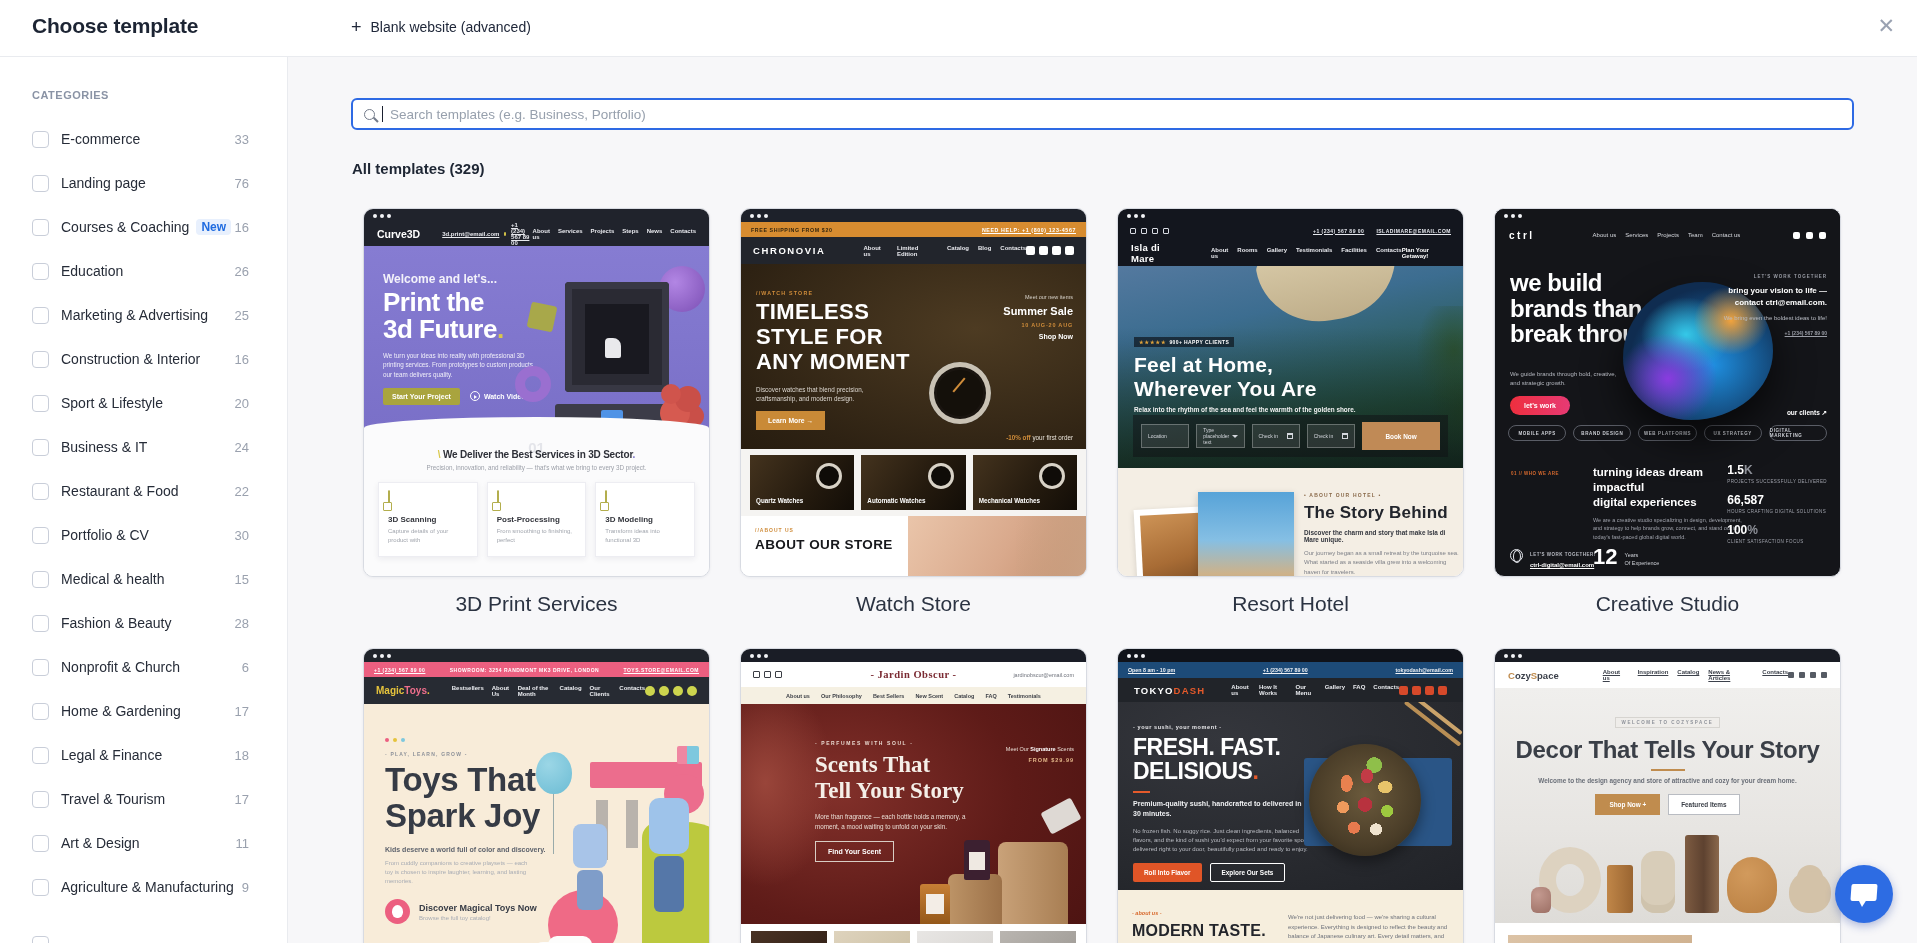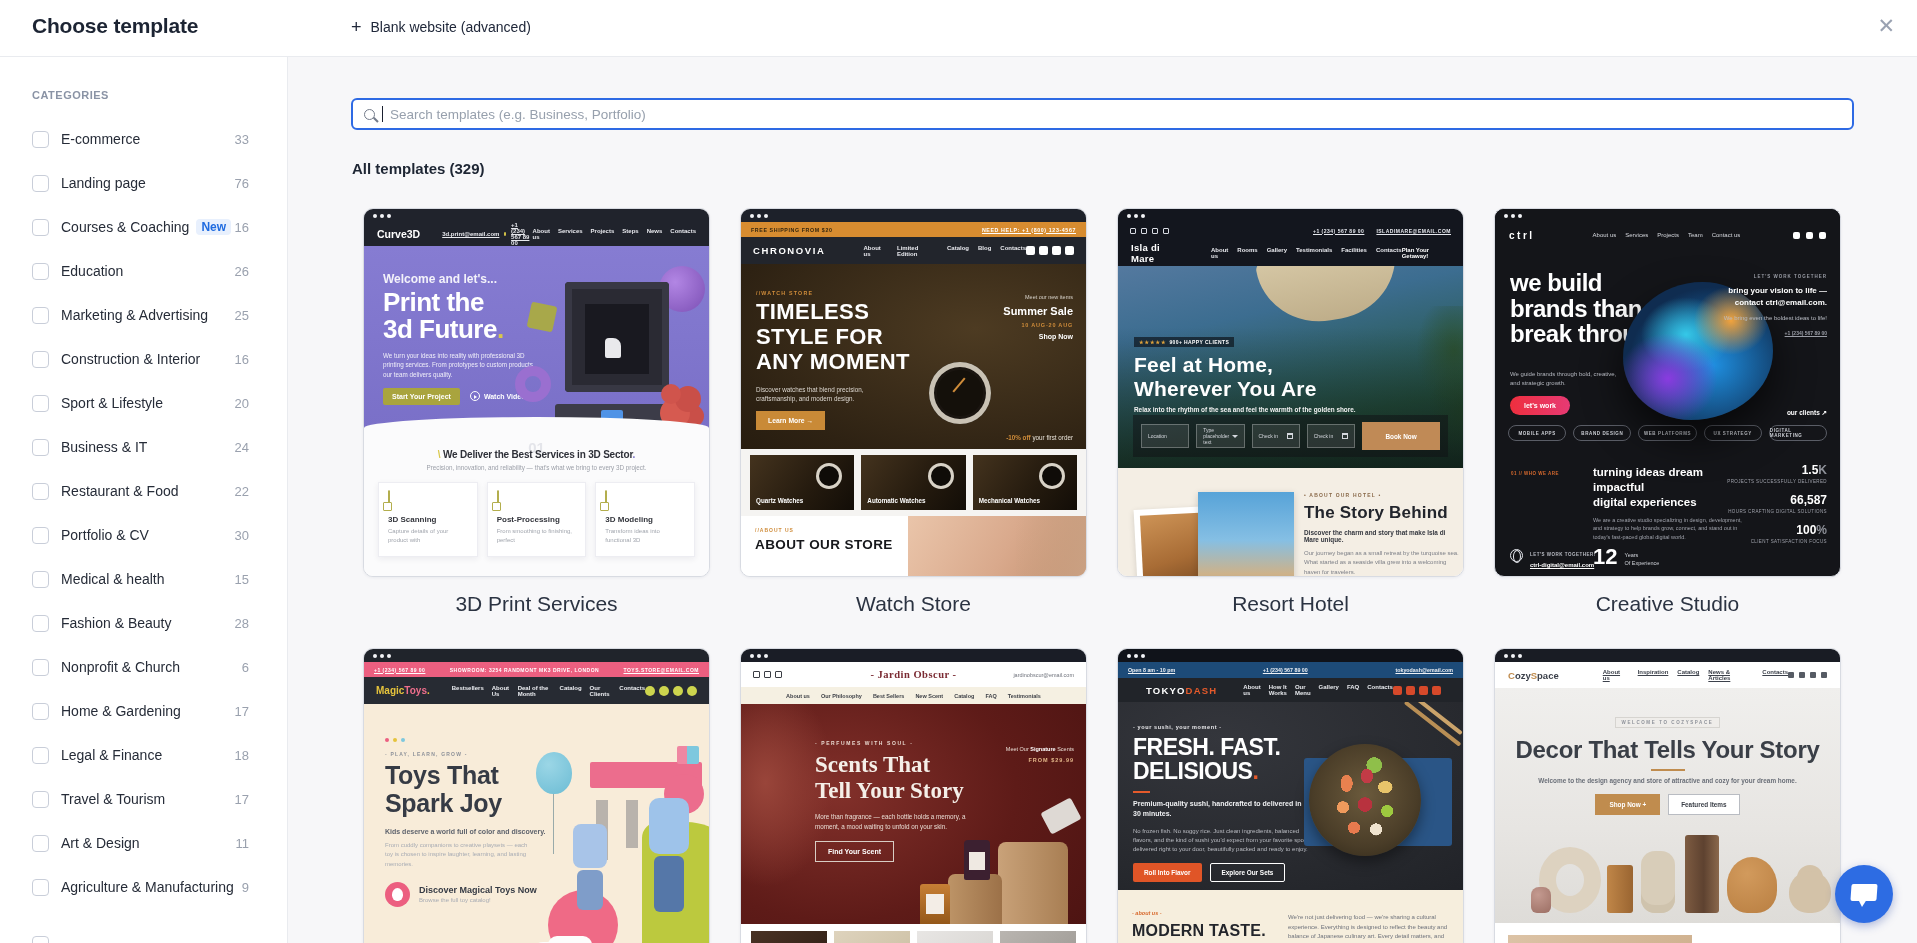--- a/index.html
+++ b/index.html
@@ -166,21 +166,21 @@
 .c4-chips{display:flex;gap:7px;padding:2px 13px;flex:none}
 .c4-chip{flex:1;border:1px solid #5a5d66;border-radius:9px;height:16px;display:flex;align-items:center;justify-content:center;font-size:4.5px;color:#cfd2d8;letter-spacing:.6px;font-weight:700}
 .c4-who{flex:1;position:relative}
 .c4-wk{position:absolute;left:16px;top:28px;font-size:4.5px;color:#d86a2e;font-weight:700;letter-spacing:.5px}
 .c4-mid{position:absolute;left:98px;top:22px;width:152px}
 .c4-wt{font-size:11.5px;font-weight:800;color:#fff;line-height:1.3}
 .c4-wb{font-size:5.5px;color:#9fa2ab;margin-top:6px;line-height:1.55}
 .c4-s12{position:absolute;left:98px;bottom:8px;display:flex;gap:7px}
 .c4-s12 .v{font-size:22px;font-weight:800;color:#fff;line-height:.95}
 .c4-s12 .l{font-size:5.5px;color:#cfd2d8;margin-top:5px;line-height:1.45}
-.c4-stats{position:absolute;right:13px;top:20px;text-align:right}
+.c4-stats{position:absolute;right:13px;top:20px;text-align:left}
 .c4-sv{font-size:12px;font-weight:800;color:#fff}
 .c4-sv .sf{color:#8e9199}
 .c4-sl{font-size:4.5px;color:#9fa2ab;margin:2px 0 9px;letter-spacing:.4px}
 .c4-contact{position:absolute;left:15px;bottom:8px;display:flex;gap:7px;align-items:center}
 .c4-globe{width:13px;height:13px;border:1.2px solid #e6e8ee;border-radius:50%;position:relative}
 .c4-globe:after{content:"";position:absolute;left:50%;top:0;width:55%;height:100%;border:1px solid #e6e8ee;border-radius:50%;transform:translateX(-50%)}
 .c4-ck{font-size:4.5px;color:#b9bcc4;letter-spacing:.5px;font-weight:700}
 .c4-ce{font-size:6px;font-weight:800;color:#fff;text-decoration:underline;margin-top:2px}
 
 
@@ -189,21 +189,21 @@
 .c5-nav{height:27px;background:#272b33;display:flex;align-items:center;padding:0 12px;flex:none}
 .c5-logo{font-size:10px;font-weight:800}
 .c5-lg1{color:#e5c33c}.c5-lg2{color:#ee6e8c}
 .c5-links{display:flex;gap:8px;margin-left:22px;font-size:6px;color:#eceef2;font-weight:600}
 .c5-social{margin-left:auto;display:flex;gap:4px}
 .soc-cir-y{width:10px;height:10px;border-radius:50%;background:#cdd54e}
 .c5-hero{flex:1;background:#f8ecd9;position:relative;padding:34px 0 0 21px;overflow:hidden}
 .c5-d3{display:flex;gap:4px;margin-bottom:9px}
 .c5-d3 i{width:4px;height:4px;border-radius:50%}
 .c5-kicker{font-size:5px;font-weight:700;color:#8d9199;letter-spacing:1.2px;margin-bottom:5px}
-.c5-headline{font-size:25px;font-weight:800;color:#363b45;line-height:1.1;letter-spacing:-.3px}
+.c5-headline{font-size:33px;font-weight:800;color:#363b45;line-height:1.1;letter-spacing:-.3px}
 .c5-sub{margin-top:11px;font-size:7px;font-weight:700;color:#5e636d}
 .c5-body{margin-top:6px;width:152px;font-size:6px;color:#a8acb4;line-height:1.55}
 .c5-ctarow{margin-top:13px;display:flex;align-items:center;gap:9px}
 .c5-cicon{width:25px;height:25px;border-radius:50%;background:#ec5f80;position:relative;flex:none}
 .c5-cicon:after{content:"";position:absolute;left:7px;top:6px;width:11px;height:13px;background:#fff;border-radius:50% 50% 45% 45%}
 .c5-ct{font-size:9px;font-weight:800;color:#363b45}
 .c5-cs{font-size:6px;color:#a8acb4;margin-top:2px}
 .c5-balloon{position:absolute;left:172px;top:48px;width:36px;height:42px;border-radius:50% 50% 48% 48%;background:radial-gradient(circle at 35% 30%,#9bd6e6,#6cbcd4)}
 .c5-balloon:after{content:"";position:absolute;left:17px;top:42px;width:1px;height:60px;background:#9aa}
 .c5-prect{position:absolute;left:226px;top:58px;width:112px;height:26px;background:#ec6d8d;border-radius:2px}
@@ -250,21 +250,21 @@
 .c6-strip{flex:1;background:#fff;display:flex;gap:7px;padding:7px 10px 0}
 .c6-strip i{flex:1;display:block}
 .c6-p1{background:linear-gradient(140deg,#4a3325,#22150d)}
 .c6-p2{background:linear-gradient(140deg,#ded3bd,#c3b697)}
 .c6-p3{background:linear-gradient(140deg,#e8e6e4,#cfccc8)}
 .c6-p4{background:linear-gradient(140deg,#b9b5b0,#908c87)}
 
 
 .c7-top{height:16px;background:#1d4b78;display:flex;justify-content:space-between;align-items:center;padding:0 10px;font-size:5.3px;color:#eef1f5;flex:none;font-weight:600}
 .c7-top span{text-decoration:underline}
-.c7-nav{height:24px;background:#212429;display:flex;align-items:center;padding:0 28px;flex:none}
+.c7-nav{height:24px;background:#212429;display:flex;align-items:center;padding:0 16px;flex:none}
 .c7-logo{font-size:9.5px;font-weight:800;letter-spacing:1.2px;color:#fff}
 .c7-lg2{color:#e55a2b}
 .c7-links{display:flex;gap:8px;margin-left:26px;font-size:6px;color:#e8eaee;font-weight:600}
 .c7-social{margin-left:auto;display:flex;gap:4px}
 .soc-sq-r{width:9px;height:9px;background:#d6492a;border-radius:2px}
 .c7-hero{height:188px;background:radial-gradient(120% 120% at 30% 20%,#34363c 0%,#27292e 60%,#1e2025 100%);position:relative;padding:22px 0 0 15px;flex:none;overflow:hidden}
 .c7-kicker{font-size:5.5px;color:#e9e9ec;letter-spacing:.6px;font-weight:700}
 .c7-headline{margin-top:5px;font-size:23px;font-weight:800;color:#fff;line-height:1.06;letter-spacing:-.5px}
 .c7-dash{width:17px;height:2.5px;background:#e55a2b;margin:7px 0 6px}
 .c7-sub{font-size:7px;font-weight:700;color:#f0f1f3;width:172px;line-height:1.45}

